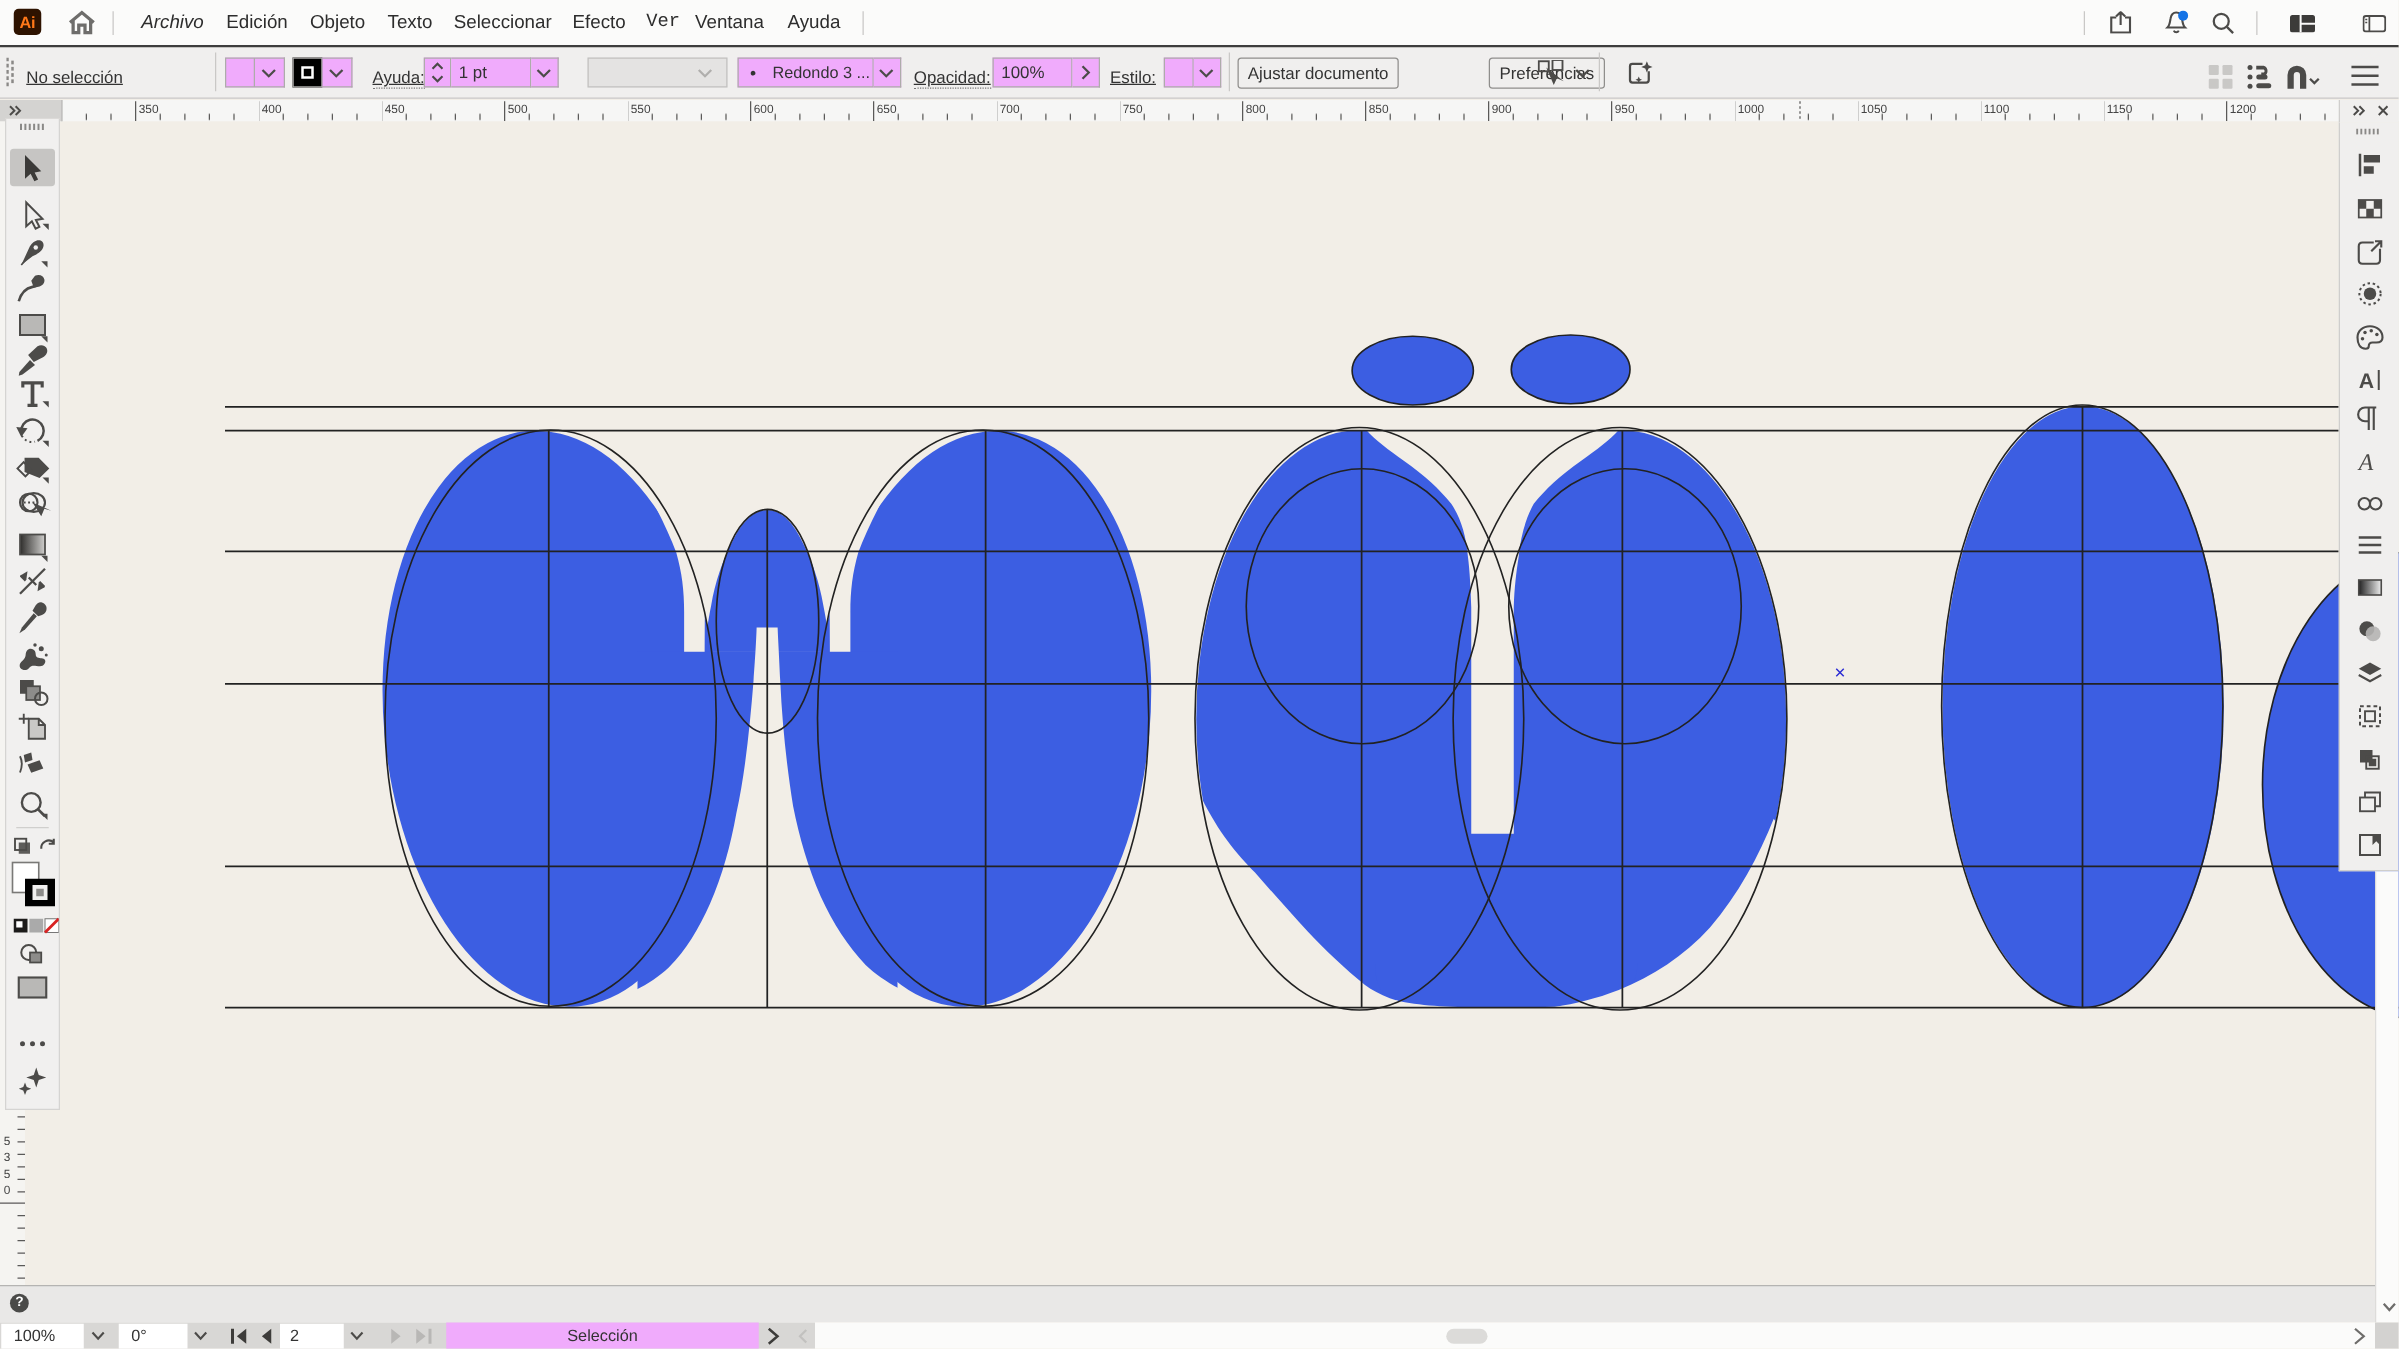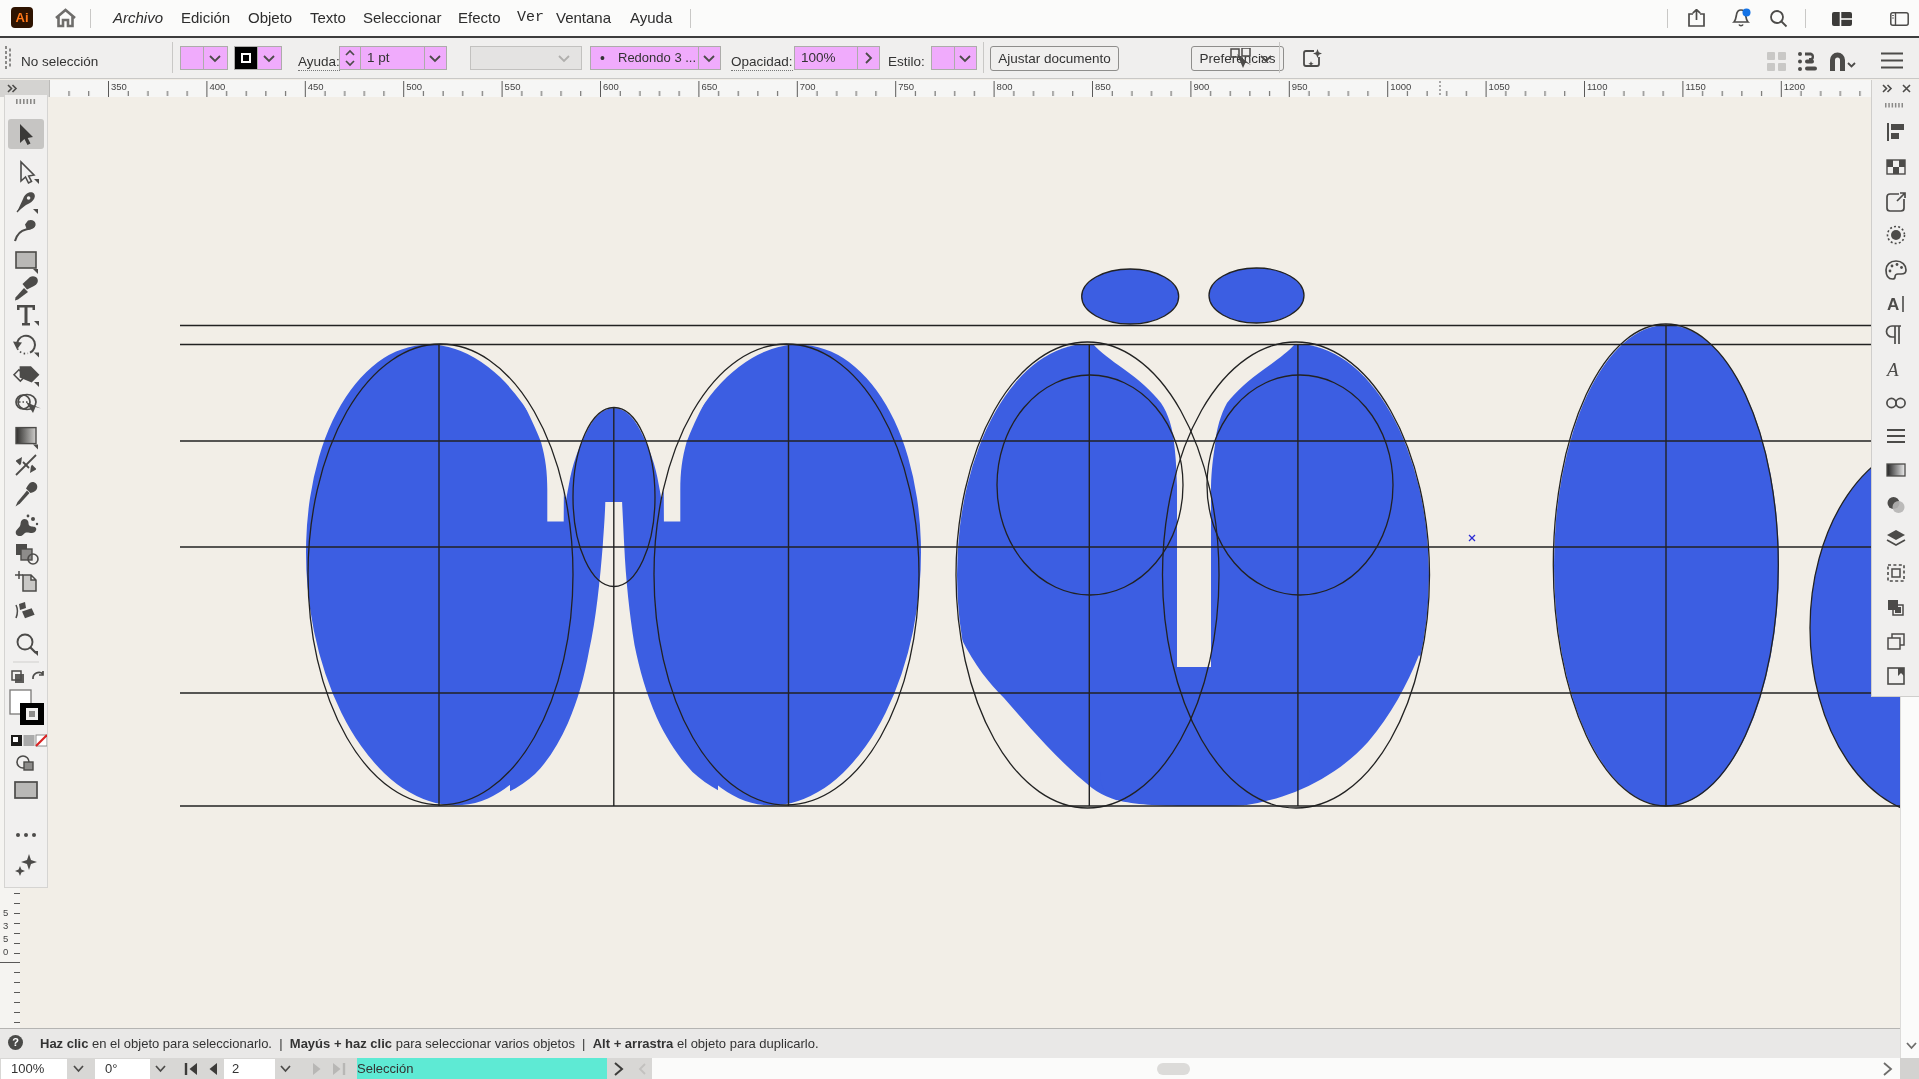--- a/index.html
+++ b/index.html
@@ -6,21 +6,21 @@
 html,body { width:1919px; height:1079px; overflow:hidden; font-family:"Liberation Sans",sans-serif; }
 body { position:relative; background:#f2eee7; }
 .abs { position:absolute; }
 
 #menubar { left:0; top:0; width:1919px; height:36px; background:#fbfbfa; }
 #darkline { left:0; top:36px; width:1919px; height:2px; background:#3d3d3d; }
 .menuitem { position:absolute; top:9px; font-size:15px; color:#2d2d2d; white-space:nowrap; }
 .vsep { position:absolute; width:1px; background:#c9c8c6; }
 
 #controlbar { left:0; top:38px; width:1919px; height:41px; background:#f0efee; border-bottom:1px solid #c9c8c6; }
-.ctl-label { position:absolute; font-size:13.5px; color:#333; }
+.ctl-label { position:absolute; font-size:13.5px; color:#333;text-decoration:underline; }
 .ctl-box { position:absolute; background:#f0abfc; border:1px solid #adacaa; }
 .btn { position:absolute; border:1px solid #8f8e8c; border-radius:3px; background:#f0efee; font-size:13.5px; color:#333; text-align:center; }
 
 #hruler { left:0; top:80px; width:1919px; height:17px; background:#f6f6f5; }
 #rulercorner { left:0; top:80px; width:50px; height:17px; background:#d4d3d1; border-right:1px solid #bcbbb9; }
 #panelheader { left:1871px; top:80px; width:48px; height:18px; background:#f0efee; border-left:1px solid #cfcecc; }
 
 #toolbar { left:4px; top:95px; width:44px; height:793px; background:#f1f0ef; border:1px solid #d5d4d2; border-top:none; }
 
 #rightpanel { left:1871px; top:98px; width:48px; height:599px; background:#f0efee; border-left:1px solid #cfcecc; border-bottom:1px solid #cfcecc; }
@@ -553,21 +553,20 @@
       </g>
 </svg>
 </div>
 <div id="vscroll" class="abs">
   <svg class="abs" style="left:4px;top:344px" width="13" height="10" viewBox="0 0 13 10">
       <path d="M2 2 L6.5 7 L11 2" fill="none" stroke="#6e6d6b" stroke-width="1.8"></path>
     </svg>
 </div>
 <div id="statusbar" class="abs">
   <div class="abs" style="left:8px;top:6px;width:15px;height:15px;border-radius:50%;background:#4a4a48;color:#fff;font-size:11px;font-weight:bold;text-align:center;line-height:15px;">?</div>
-  <div class="abs" style="left:40px;top:7px;white-space:nowrap;"><b>Haz clic</b> en el objeto para seleccionarlo. &nbsp;|&nbsp; <b>Mayús + haz clic</b> para seleccionar varios objetos &nbsp;|&nbsp; <b>Alt + arrastra</b> el objeto para duplicarlo.</div>
 </div>
 <div id="bottombar" class="abs">
   <div class="abs" style="left:0;top:0;width:652px;height:21px;background:#d8d7d5;"></div>
   <div class="abs" style="left:1px;top:1px;width:66px;height:20px;background:#fff;font-size:13px;color:#333;line-height:19px;padding-left:10px;">100%</div>
   <svg class="abs" style="left:70px;top:5px" width="17" height="12" viewBox="0 0 17 12">
       <path d="M4 3 L8.5 8 L13 3" fill="none" stroke="#4c4b49" stroke-width="1.7"></path>
     </svg>
   <div class="abs" style="left:95px;top:1px;width:55px;height:20px;background:#fff;font-size:13px;color:#333;line-height:19px;padding-left:10px;">0°</div>
   <svg class="abs" style="left:152px;top:5px" width="17" height="12" viewBox="0 0 17 12">
       <path d="M4 3 L8.5 8 L13 3" fill="none" stroke="#4c4b49" stroke-width="1.7"></path>
@@ -583,21 +582,21 @@
   <svg class="abs" style="left:277px;top:5px" width="17" height="12" viewBox="0 0 17 12">
       <path d="M4 3 L8.5 8 L13 3" fill="none" stroke="#4c4b49" stroke-width="1.7"></path>
     </svg>
   <svg class="abs" style="left:310px;top:4px" width="14" height="14" viewBox="0 0 14 14">
       <path d="M3 1 L10.5 7 L3 13 Z" fill="#b8b7b5"></path>
     </svg>
   <svg class="abs" style="left:331px;top:4px" width="18" height="14" viewBox="0 0 18 14">
       <path d="M2 1 L9.5 7 L2 13 Z" fill="#b8b7b5"></path>
       <path d="M13 1 L13 13" stroke="#b8b7b5" stroke-width="2.4"></path>
     </svg>
-  <div class="abs" style="left:357px;top:0;width:250px;height:21px;background:#5eead4;font-size:13px;color:#333;line-height:21px;">Selección</div>
+  <div class="abs" style="left:357px;top:0;width:250px;height:21px;background:#f0abfc;font-size:13px;color:#333;text-align:center;line-height:21px;">Selección</div>
   <svg class="abs" style="left:613px;top:4px" width="13" height="14" viewBox="0 0 13 14">
       <path d="M2 1 L9 7 L2 13" fill="none" stroke="#3d3c3a" stroke-width="2"></path>
     </svg>
   <svg class="abs" style="left:637px;top:4px" width="11" height="14" viewBox="0 0 11 14">
       <path d="M8 2 L3 7 L8 12" fill="none" stroke="#c2c1bf" stroke-width="1.8"></path>
     </svg>
   <div class="abs" style="left:1157px;top:5px;width:33px;height:12px;border-radius:6px;background:#dcdbd9;"></div>
   <svg class="abs" style="left:1882px;top:4px" width="13" height="14" viewBox="0 0 13 14">
       <path d="M2 1 L9 7 L2 13" fill="none" stroke="#6e6d6b" stroke-width="1.8"></path>
     </svg>

